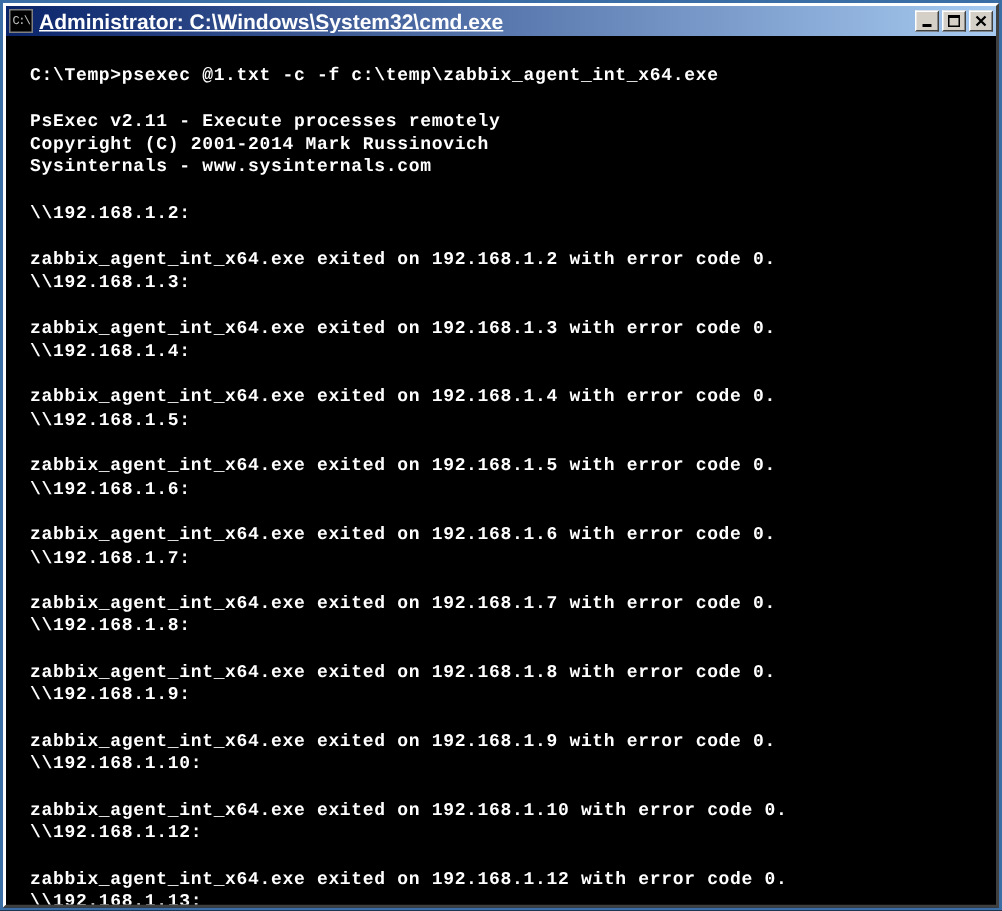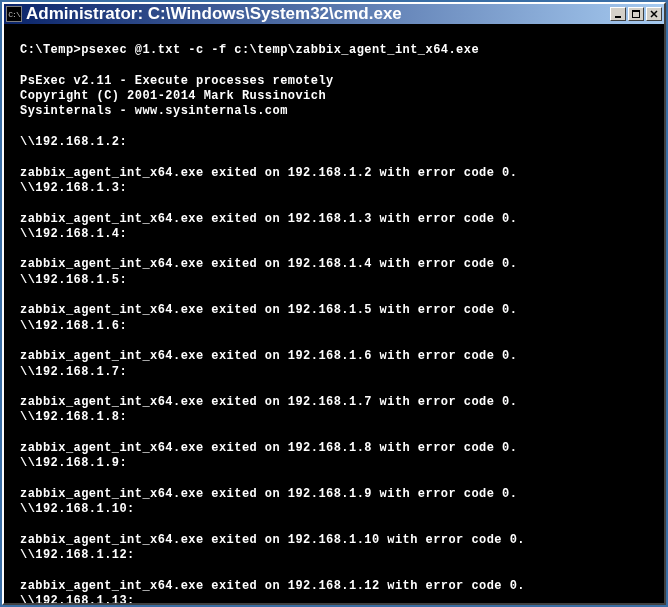--- a/index.html
+++ b/index.html
@@ -42,25 +42,26 @@
     font-size: 8px;
     color: #c0c0c0;
     display: flex;
     align-items: center;
     justify-content: center;
     letter-spacing: -1px;
   }
   .title {
     color: #ffffff;
     font-family: Tahoma, sans-serif;
-    font-size: 17px;
+    font-size: 14px;
     font-weight: bold;
     flex: 1;
     white-space: nowrap;
     overflow: hidden;
+    text-decoration: underline;
   }
   .winbtns {
     display: flex;
     gap: 0;
   }
   .winbtn {
     width: 16px;
     height: 14px;
     background: #d4d0c8;
     border: 1px solid;

